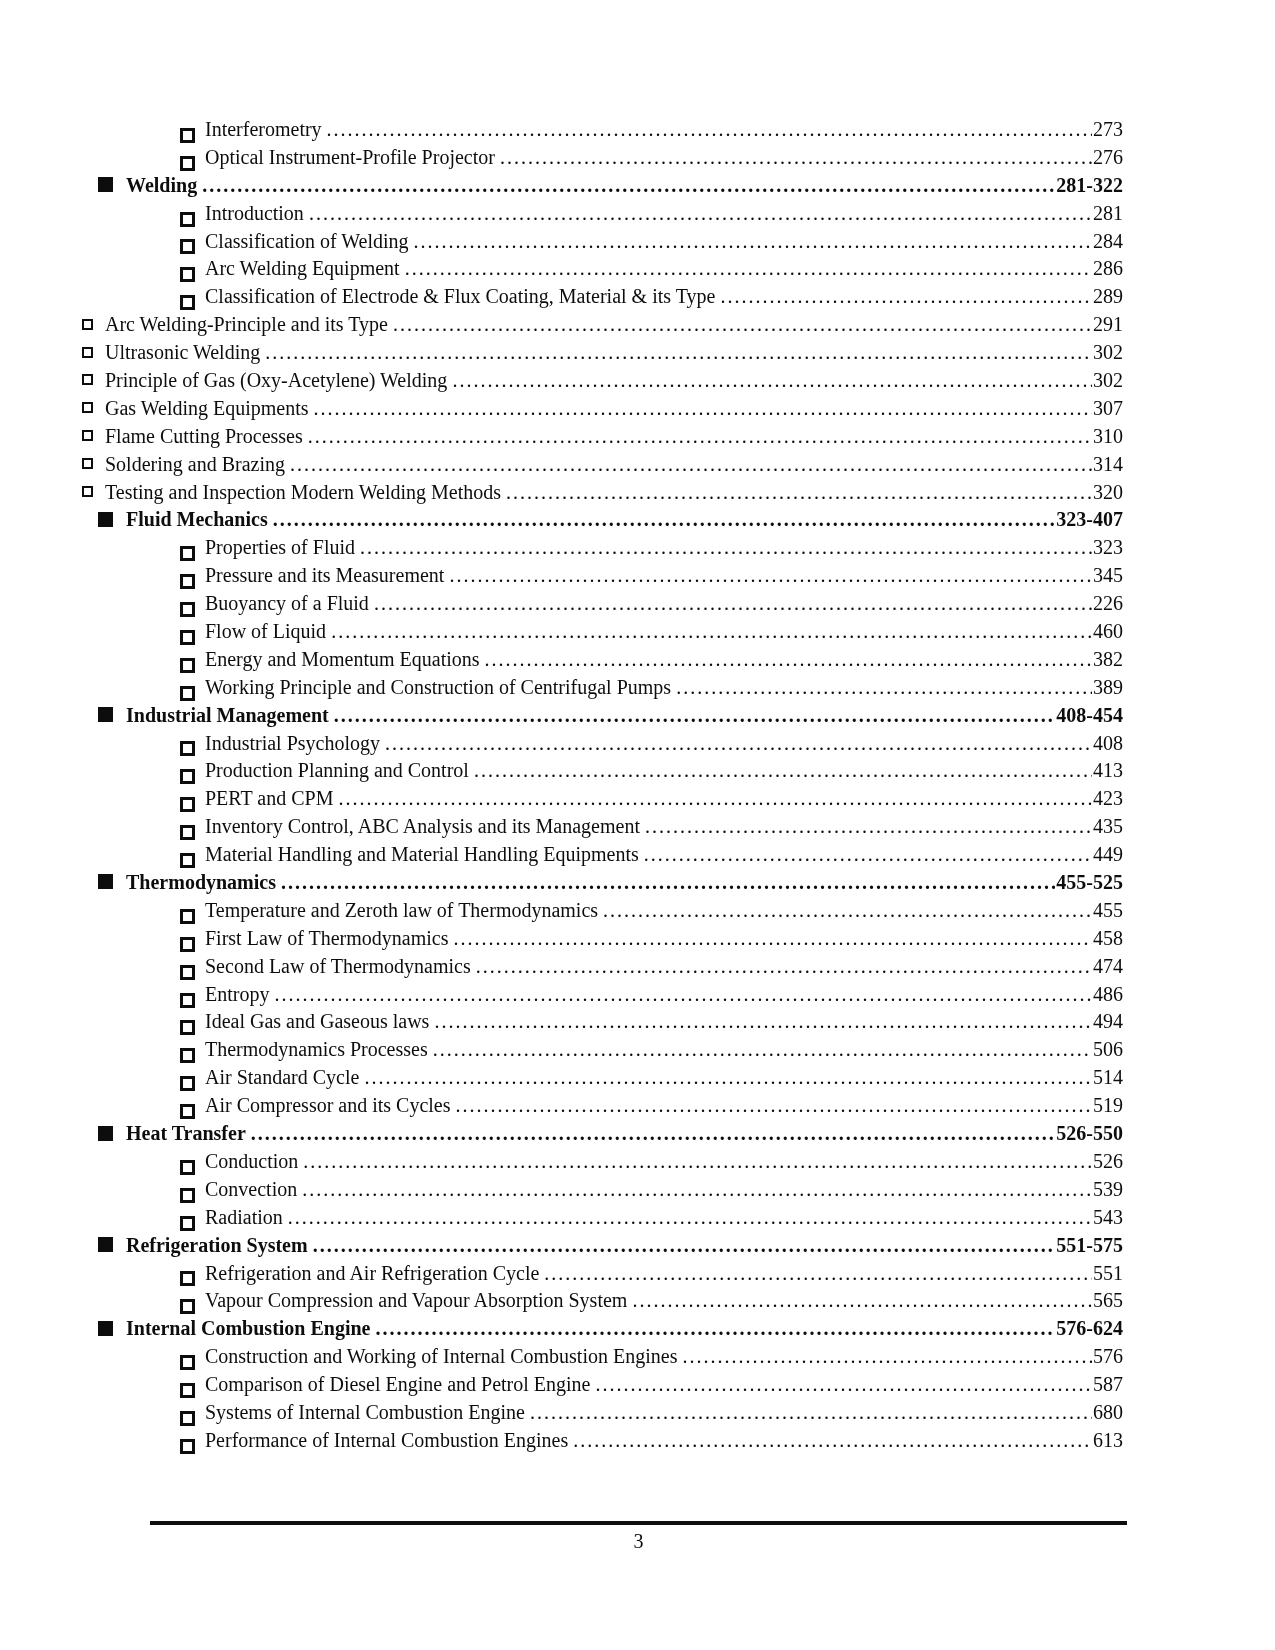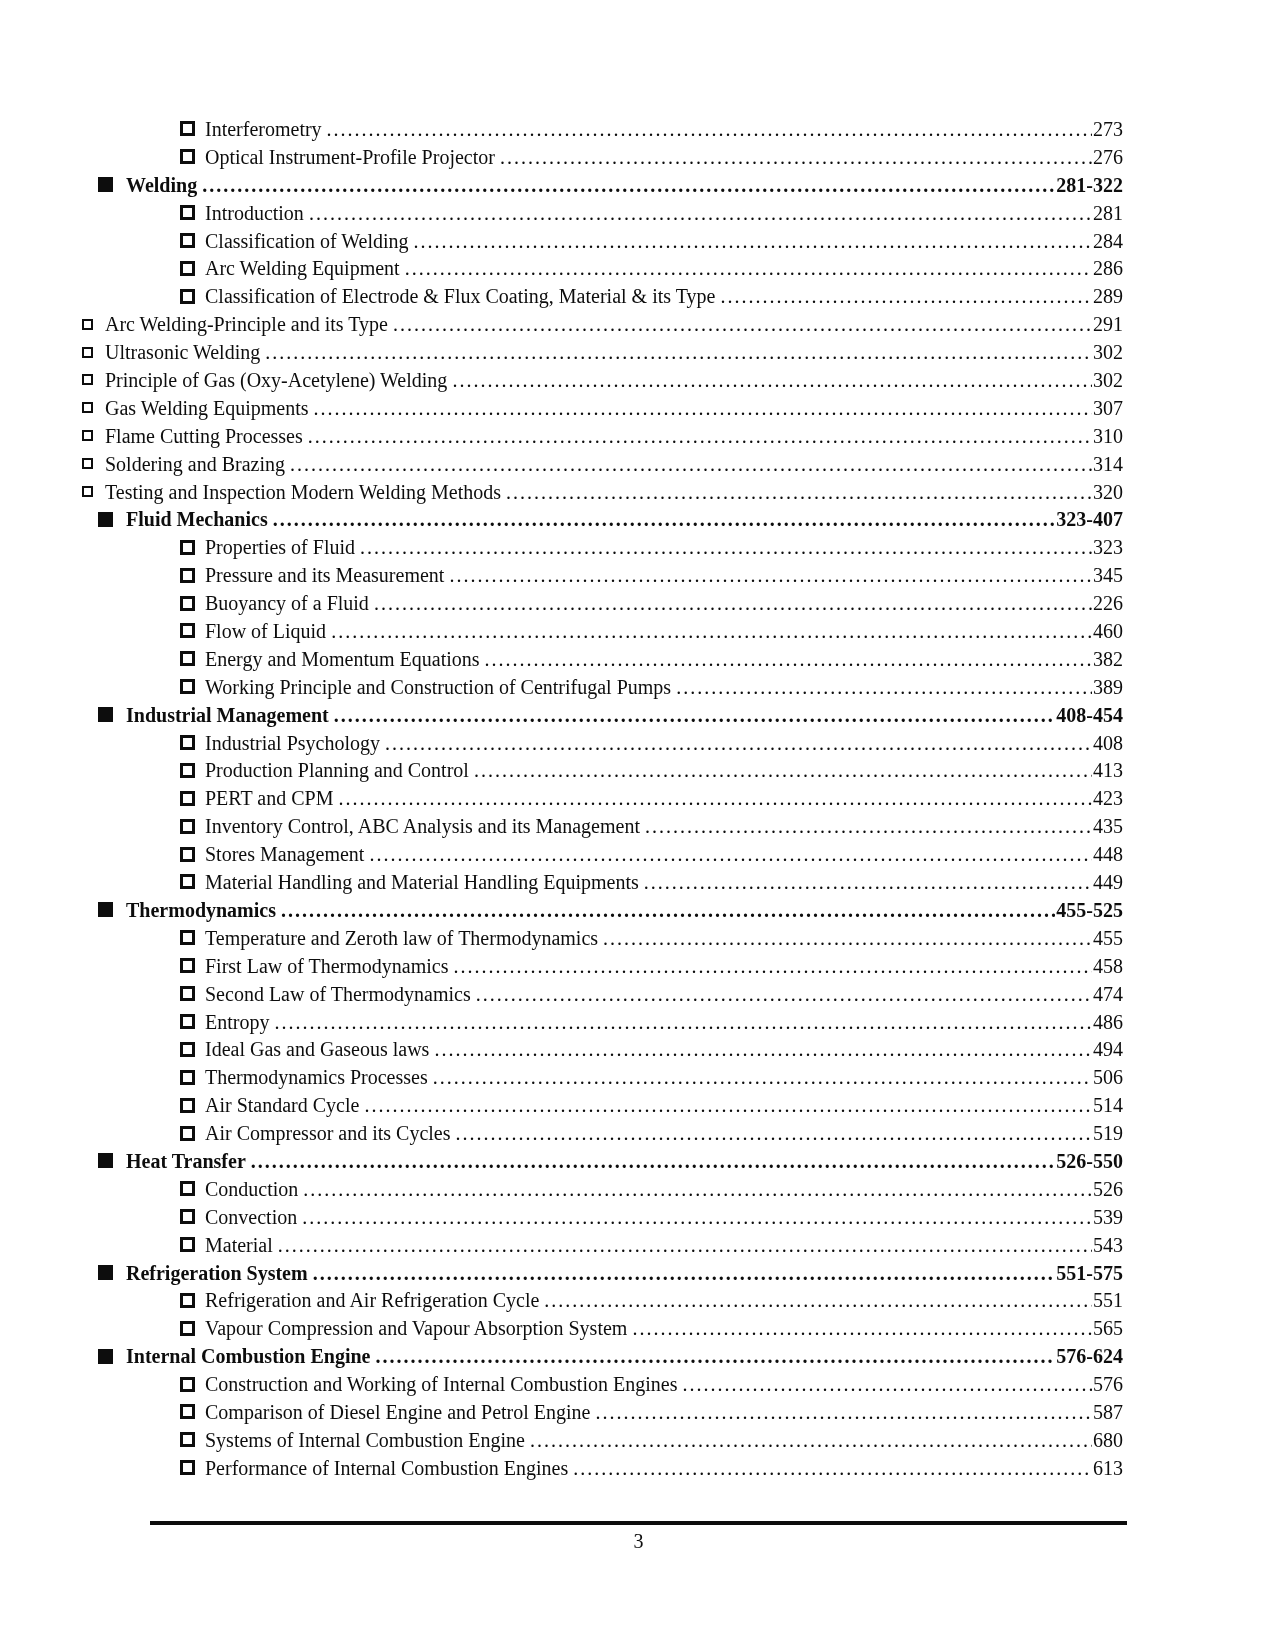--- a/index.html
+++ b/index.html
@@ -21,21 +21,21 @@
   }
   .row {
     display: flex;
     align-items: center;
     height: 27.9px;
     line-height: 27.9px;
     font-size: 20px;
     padding-right: 152px;
   }
   .row.chapter { padding-left: 98px; font-weight: bold; }
-  .row.topic    { padding-left: 180px; }
+  .row.topic    { padding-left: 180px; align-items: flex-end; }
   .row.subtopic { padding-left: 80px; }
 
   .bullet { flex: 0 0 auto; display: inline-block; position: relative; top: -1px; }
   .chapter .bullet {
     width: 15px; height: 15px;
     background: #0d0d0d;
     margin-right: 13px;
   }
   .topic .bullet {
     width: 15px; height: 15px;
@@ -239,26 +239,20 @@
     <span class="pages">423</span>
   </div>
       <div class="row topic">
     <span class="bullet"></span>
     <span class="label">Inventory Control, ABC Analysis and its Management</span>
     <span class="leader"></span>
     <span class="pages">435</span>
   </div>
       <div class="row topic">
     <span class="bullet"></span>
-    <span class="label">Stores Management</span>
-    <span class="leader"></span>
-    <span class="pages">448</span>
-  </div>
-      <div class="row topic">
-    <span class="bullet"></span>
     <span class="label">Material Handling and Material Handling Equipments</span>
     <span class="leader"></span>
     <span class="pages">449</span>
   </div>
       <div class="row chapter">
     <span class="bullet"></span>
     <span class="label">Thermodynamics</span>
     <span class="leader"></span>
     <span class="pages">455-525</span>
   </div>
@@ -323,21 +317,21 @@
     <span class="pages">526</span>
   </div>
       <div class="row topic">
     <span class="bullet"></span>
     <span class="label">Convection</span>
     <span class="leader"></span>
     <span class="pages">539</span>
   </div>
       <div class="row topic">
     <span class="bullet"></span>
-    <span class="label">Material</span>
+    <span class="label">Radiation</span>
     <span class="leader"></span>
     <span class="pages">543</span>
   </div>
       <div class="row chapter">
     <span class="bullet"></span>
     <span class="label">Refrigeration System</span>
     <span class="leader"></span>
     <span class="pages">551-575</span>
   </div>
       <div class="row topic">

